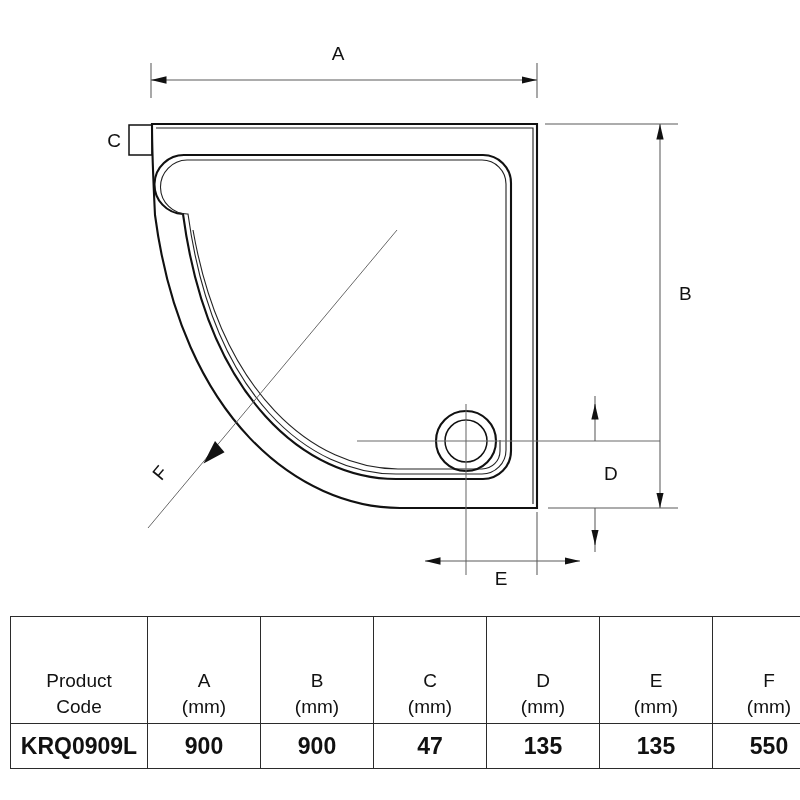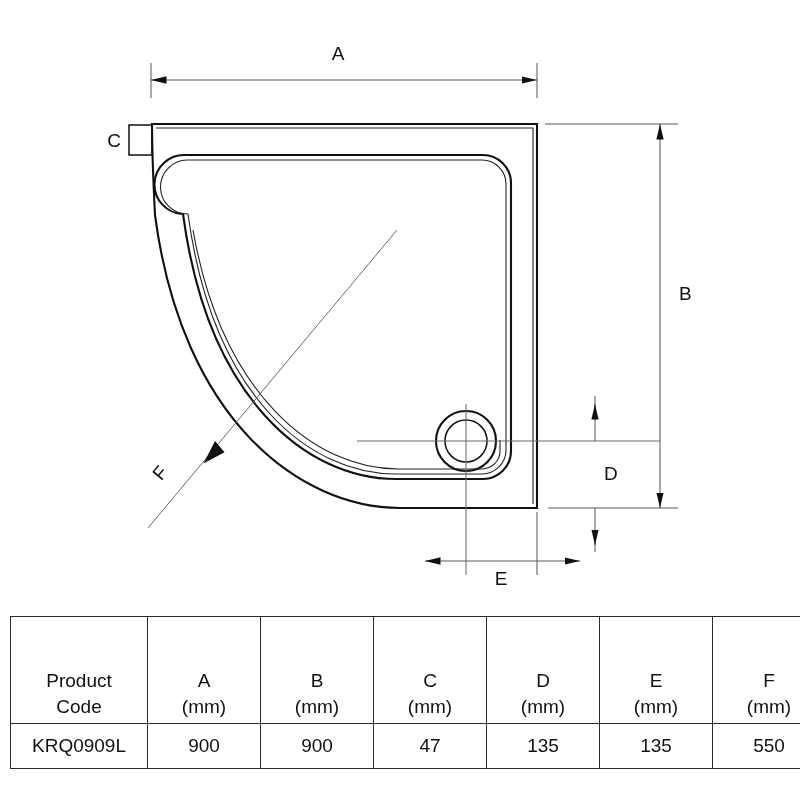--- a/index.html
+++ b/index.html
@@ -101,22 +101,23 @@
     color: #111111;
   }
   table.spec thead td {
     height: 62px;
     font-size: 19px;
     line-height: 1.38;
     padding: 3px 2px;
   }
   table.spec tbody td {
     height: 40px;
-    font-size: 19px;
+    font-size: 23px;
     padding: 2px;
+    font-weight: bold;
   }
   td.col-code { width: 132px; }
   td.col-dim  { width: 108px; }
   .hdr-l1 { display: block; margin-top: 48px; }
   .hdr-l2 { display: block; }
 </style>
 </head>
 <body>
 
 <div id="sheet">

